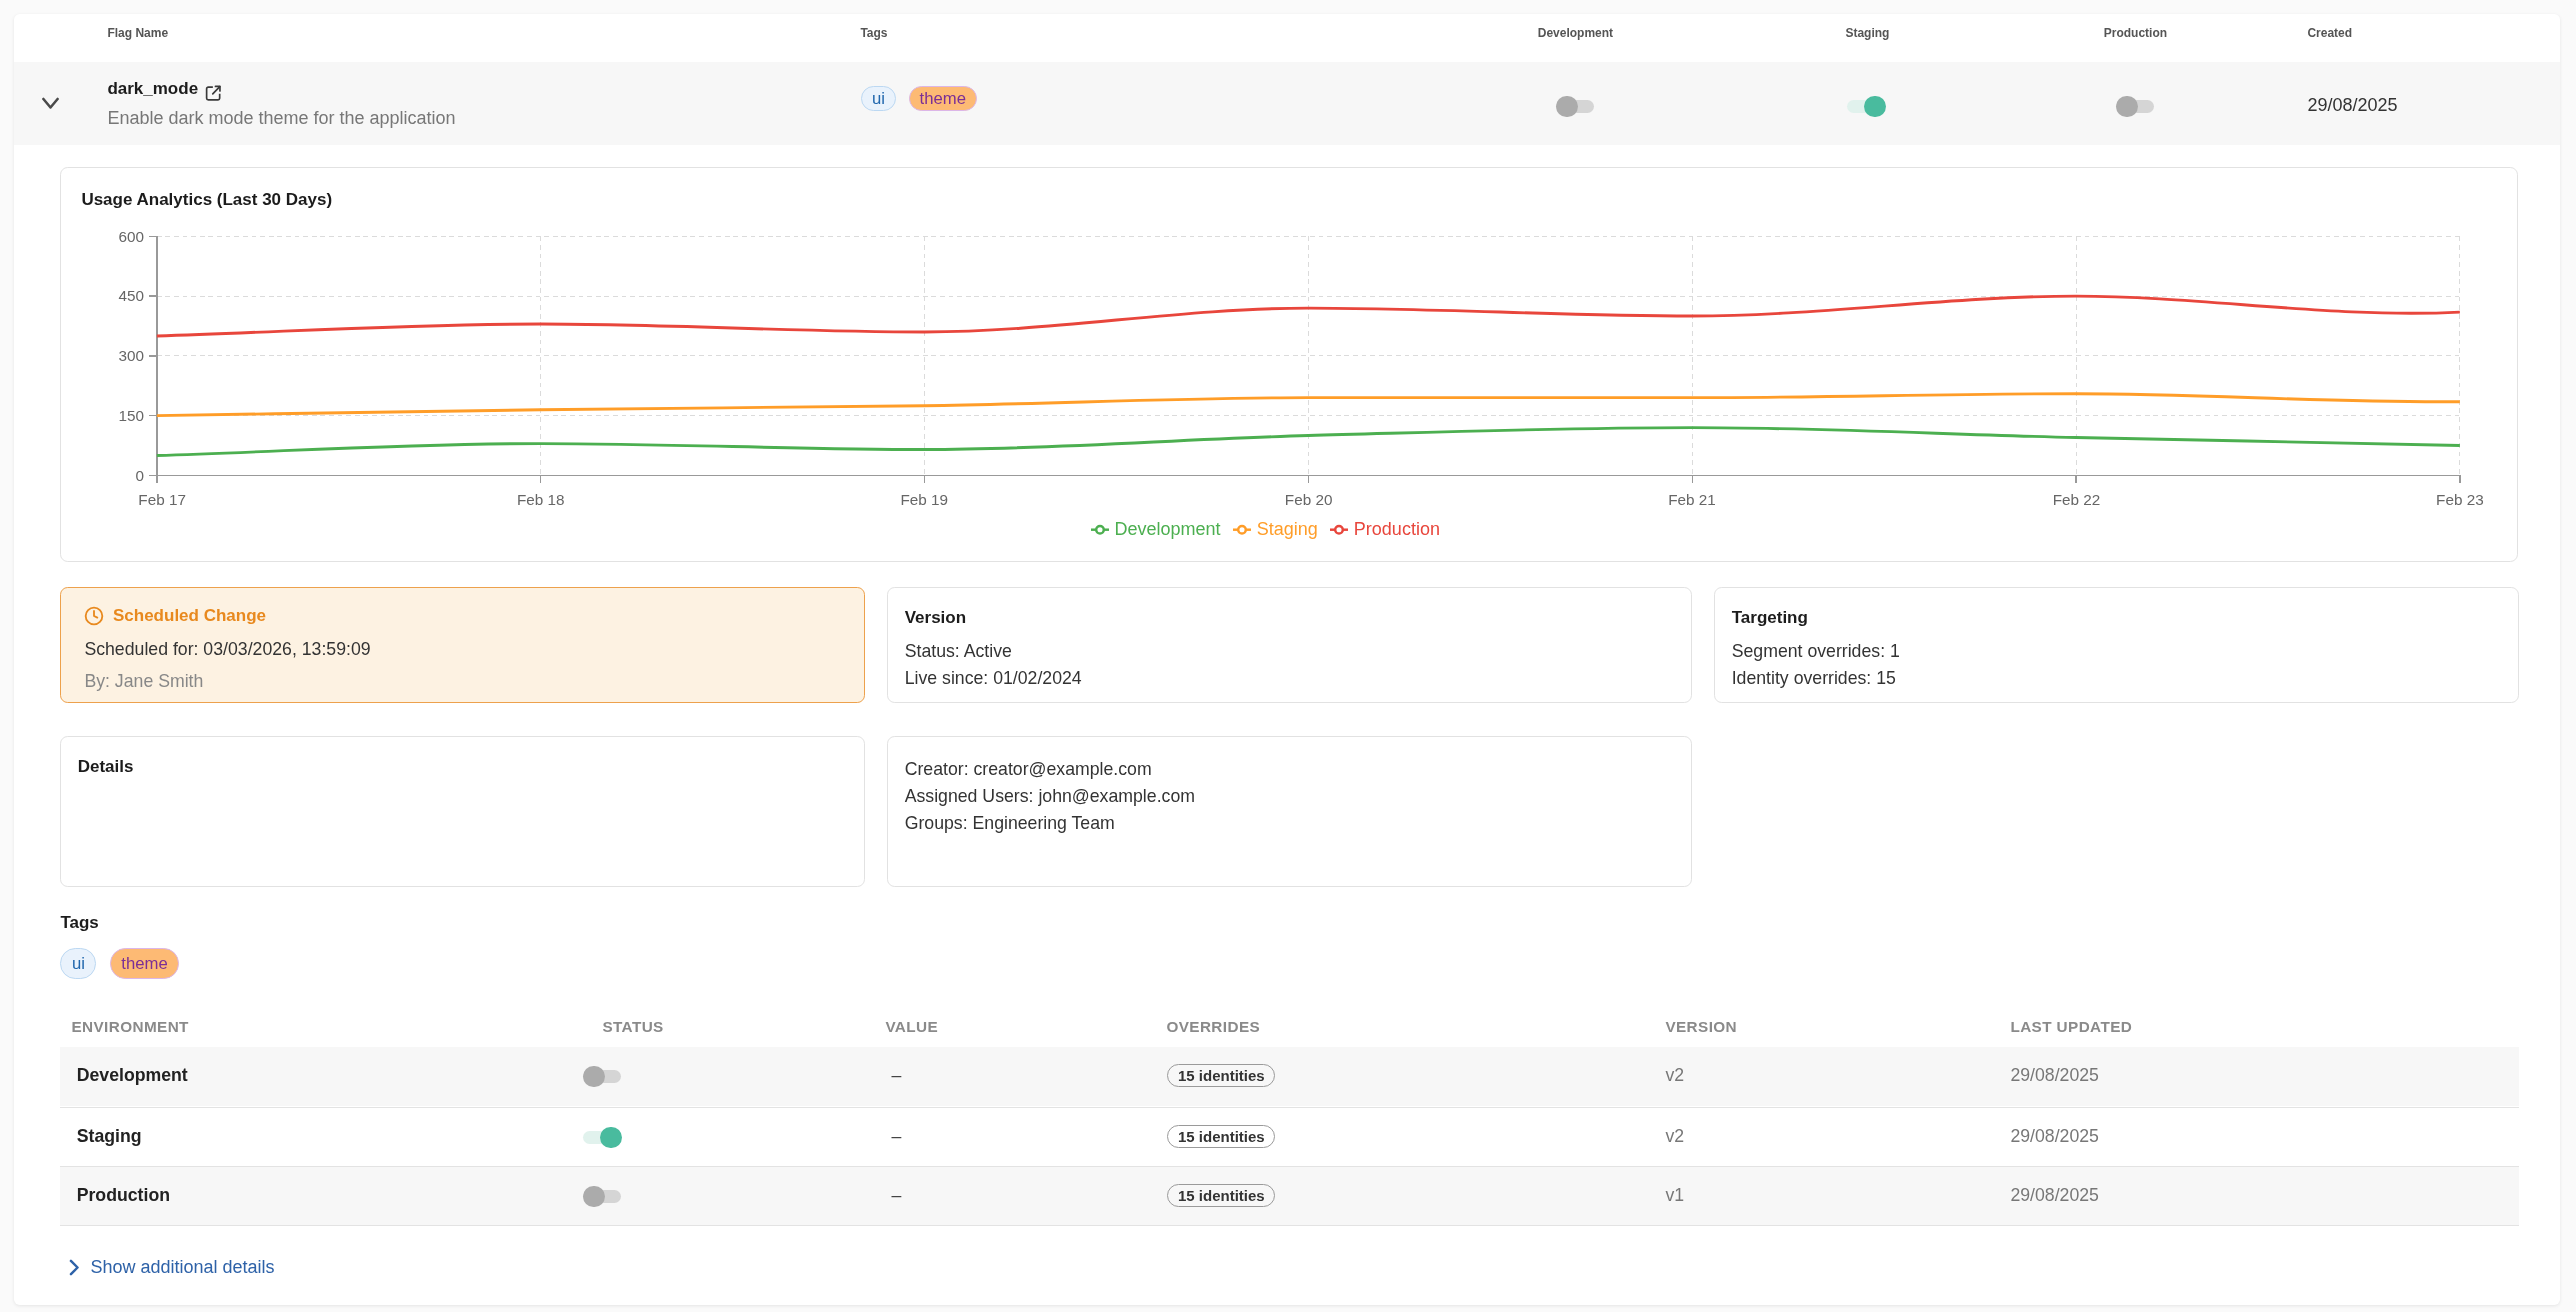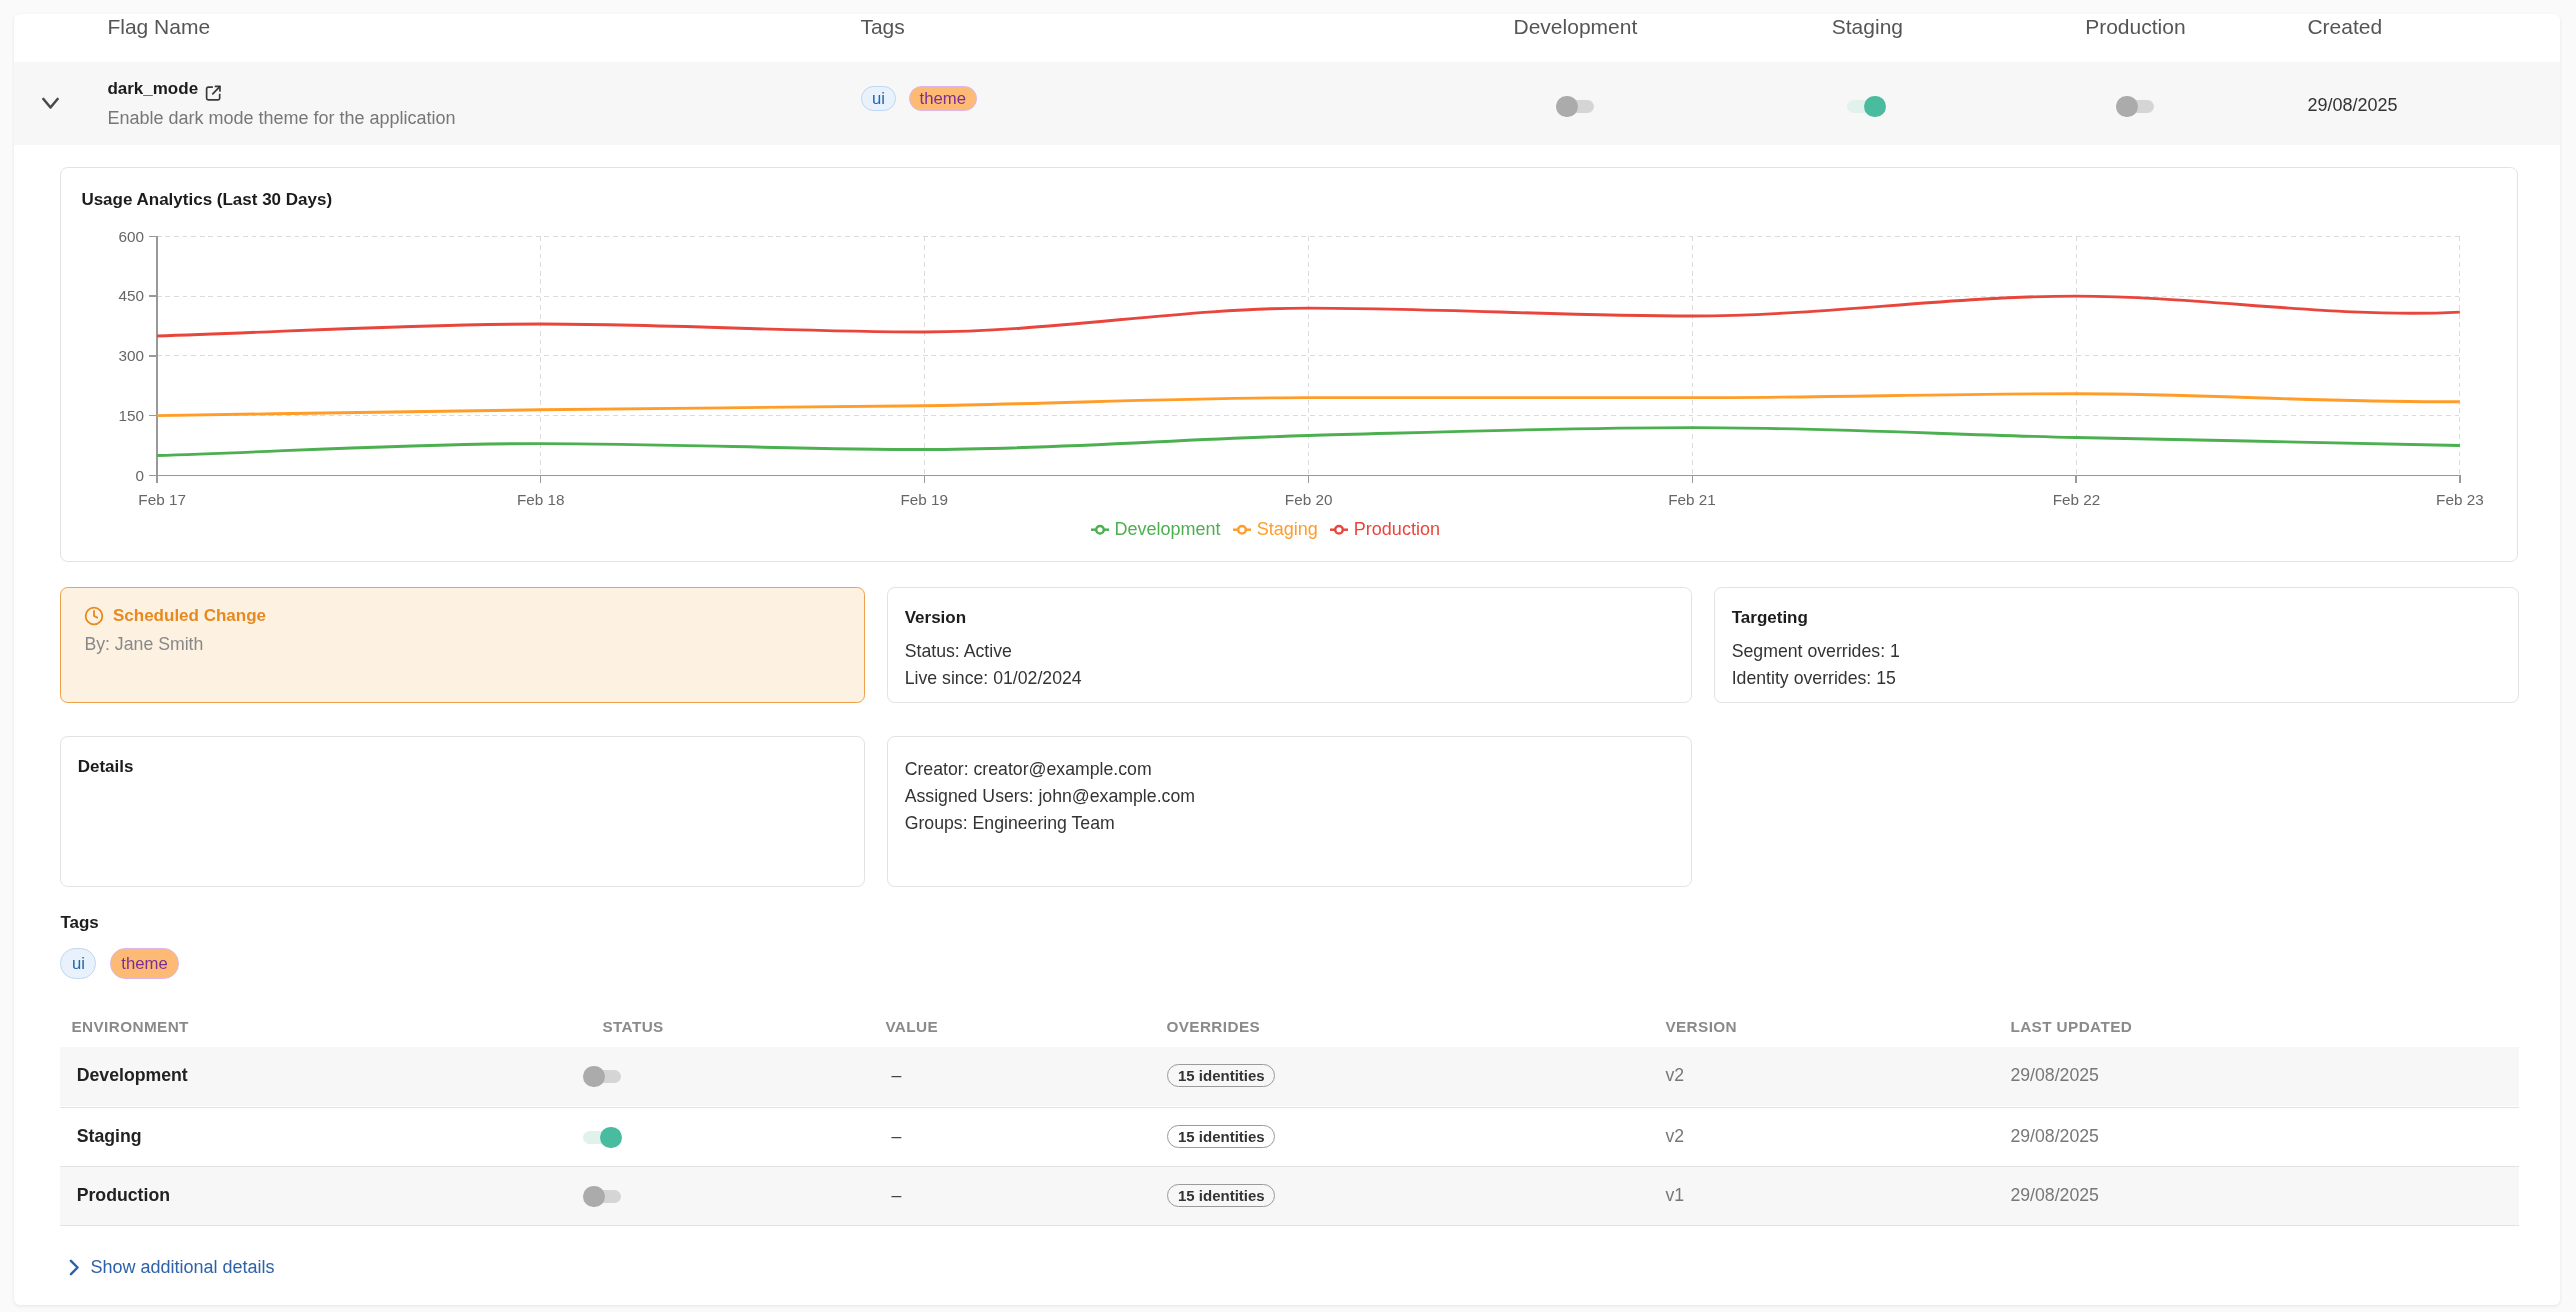--- a/index.html
+++ b/index.html
@@ -2,21 +2,21 @@
 <html><head>
 <meta charset="utf-8">
 <style>
 * { margin:0; padding:0; box-sizing:border-box; }
 html,body { width:2576px; height:1313px; background:#fafafa; font-family:"Liberation Sans", sans-serif; overflow:hidden; }
 .card { position:absolute; left:14.4px; top:14.4px; width:2546px; height:1291px; background:#fff; border-radius:5.7px; box-shadow:0 1px 3.8px rgba(0,0,0,0.09); }
 .abs { position:absolute; }
 .cc { transform:translateX(-50%); }
 
 .tophead { position:absolute; left:0; top:0; width:100%; height:48px; }
-.tophead span { position:absolute; top:1px; font-size:21px; color:#555; white-space:nowrap; }
+.tophead span { position:absolute; top:12px; font-size:12px; color:#555; white-space:nowrap;font-weight:bold; }
 
 .flagrow { position:absolute; left:0; top:48px; width:100%; height:83px; background:#f7f7f7; }
 .fname { position:absolute; left:93px; top:16.3px; font-size:17px; font-weight:bold; color:#1c1c1c; }
 .fdesc { position:absolute; left:93px; top:46px; font-size:18px; color:#777; }
 
 .pill { display:inline-block; border-radius:13.4px; font-size:16.7px; line-height:23px; padding:0 9.6px; border:1px solid; }
 .pill.ui { background:#e9f2fc; border-color:#bcd8f2; color:#2268ae; }
 .pill.theme { background:#fdba74; border-color:#dcb6e8; color:#7b2f96; }
 .pill.big { border-radius:15.3px; line-height:29px; padding:0 10.5px; }
 
@@ -170,20 +170,21 @@
   </div>
 
   <div class="obox">
     <div class="ot">
       <svg width="20" height="20" viewBox="0 0 24 24" fill="none" stroke="#e8891e" stroke-width="2.2" stroke-linecap="round" stroke-linejoin="round">
           <circle cx="12" cy="12" r="10"></circle>
           <polyline points="12 6 12 12 16 14"></polyline>
         </svg>
       Scheduled Change
     </div>
+    <p>Scheduled for: 03/03/2026, 13:59:09</p>
     <p class="by">By: Jane Smith</p>
   </div>
   <div class="ibox" style="left:873px;top:573px;height:116px;">
     <h3>Version</h3>
     <p>Status: Active<br>Live since: 01/02/2024</p>
   </div>
   <div class="ibox" style="left:1700px;top:573px;height:116px;">
     <h3>Targeting</h3>
     <p>Segment overrides: 1<br>Identity overrides: 15</p>
   </div>

